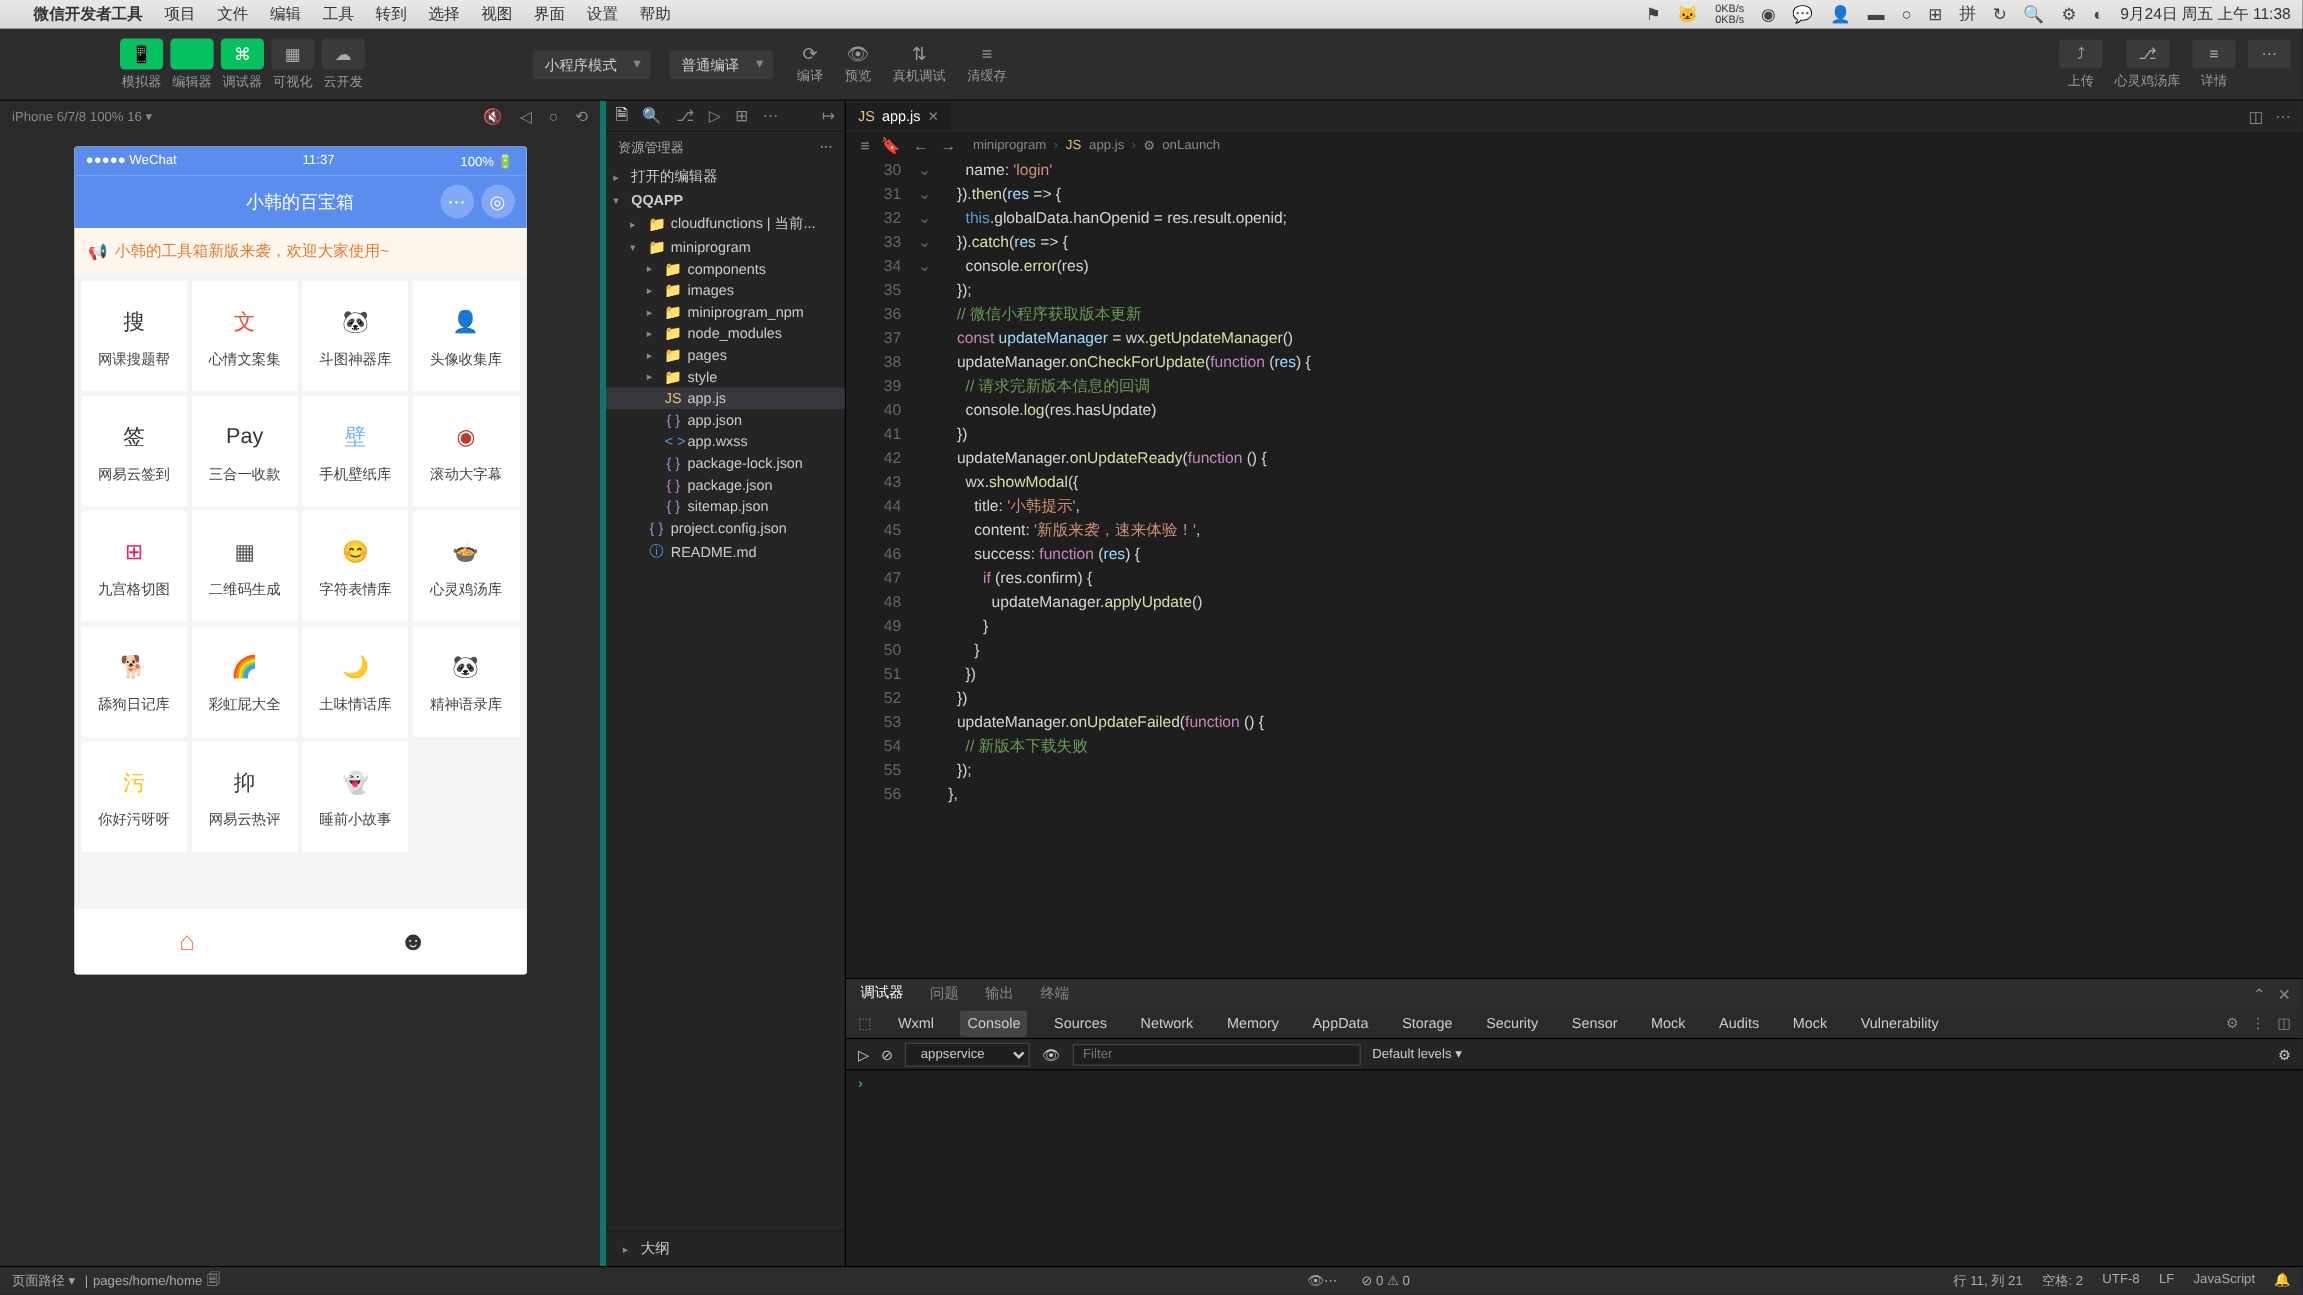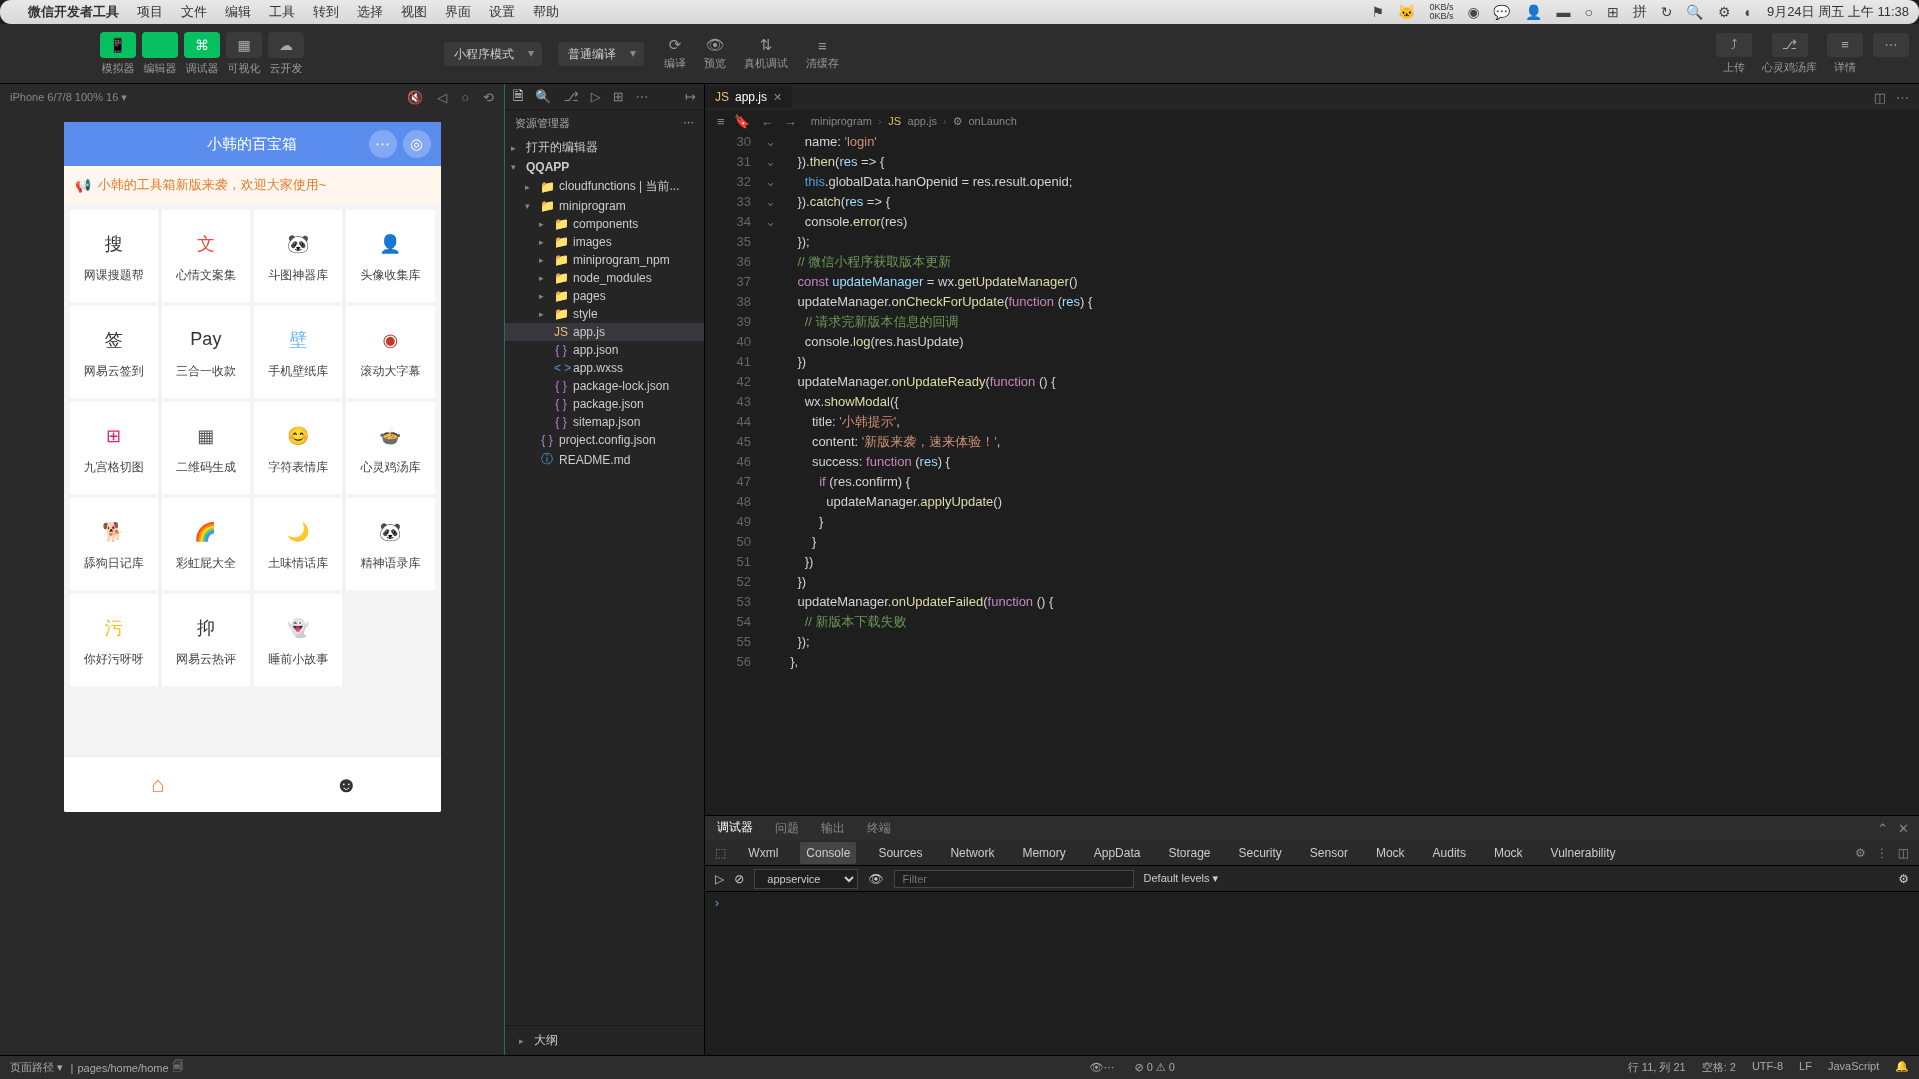--- a/index.html
+++ b/index.html
@@ -1,19 +1,19 @@
 <!DOCTYPE html>
 <html><head>
 <meta charset="utf-8">
 <style>
 * { margin: 0; padding: 0; box-sizing: border-box; font-family: -apple-system, "PingFang SC", sans-serif; }
 body { background: #1e1e1e; color: #ccc; font-size: 12px; overflow: hidden; width: 1919px; height: 1079px; transform-origin: top left; }
 
 
-.menubar { height: 24px; background: linear-gradient(#e8e8e8, #d8d8d8); display: flex; align-items: center; padding: 0 10px; color: #333; font-size: 13px; justify-content: space-between; border-radius: 11px; }
+.menubar { height: 24px; background: linear-gradient(#e8e8e8, #d8d8d8); display: flex; align-items: center; padding: 0 10px; color: #333; font-size: 13px; justify-content: space-between; }
 .menubar-left, .menubar-right { display: flex; align-items: center; gap: 18px; }
 .menubar-right { gap: 14px; }
 .apple-logo { font-size: 15px; }
 .menubar-icon { font-size: 14px; color: #444; }
 .net-stats { font-size: 9px; line-height: 1; text-align: right; }
 
 
 .toolbar { height: 60px; background: #2d2d2d; display: flex; align-items: center; padding: 0 10px; border-bottom: 1px solid #000; }
 .tlbtn-group { display: flex; gap: 6px; margin-left: 90px; }
 .tlbtn { display: flex; flex-direction: column; align-items: center; gap: 3px; }
@@ -29,21 +29,21 @@
 .tl-mid { display: flex; flex-direction: column; align-items: center; gap: 2px; }
 .tl-mid-ic { font-size: 15px; color: #999; }
 .tl-right { margin-left: auto; display: flex; gap: 10px; }
 .tl-right-btn { background: #3a3a3a; width: 36px; height: 24px; border-radius: 3px; display: flex; align-items: center; justify-content: center; color: #aaa; font-size: 13px; }
 .tl-right-col { display: flex; flex-direction: column; align-items: center; gap: 3px; }
 
 
 .main { display: flex; height: calc(100% - 24px - 60px - 24px); }
 
 
-.sim { width: 505px; background: #2a2a2a; border-right: 1px solid #0f766e; display: flex; flex-direction: column; }
+.sim { width: 505px; background: #2a2a2a; border-right: 5px solid #0f766e; display: flex; flex-direction: column; }
 .sim-top { height: 26px; display: flex; align-items: center; padding: 0 10px; gap: 14px; color: #888; font-size: 11px; }
 .sim-top-icons { margin-left: auto; display: flex; gap: 14px; font-size: 13px; }
 .phone { width: 377px; height: 690px; background: #fff; margin: 12px auto; border-radius: 2px; overflow: hidden; display: flex; flex-direction: column; color: #333; }
 .ph-status { height: 24px; background: #5b8def; color: #fff; display: flex; align-items: center; justify-content: space-between; padding: 0 10px; font-size: 11px; }
 .ph-nav { height: 44px; background: #5b8def; color: #fff; display: flex; align-items: center; justify-content: center; position: relative; font-size: 15px; }
 .ph-cap { position: absolute; right: 10px; display: flex; gap: 6px; }
 .ph-cap-btn { width: 28px; height: 28px; border-radius: 14px; background: rgba(255,255,255,.25); display: flex; align-items: center; justify-content: center; }
 .ph-banner { background: #fff6ed; color: #e87a2f; padding: 10px 12px; font-size: 13px; display: flex; align-items: center; gap: 6px; }
 .ph-grid { flex: 1; background: #f4f4f4; padding: 4px; }
 .ph-row { display: flex; }
@@ -225,20 +225,25 @@
     <div class="sim-top">
       <span>iPhone 6/7/8 100% 16 ▾</span>
       <div class="sim-top-icons">
         <span>🔇</span>
         <span>◁</span>
         <span>○</span>
         <span>⟲</span>
       </div>
     </div>
     <div class="phone">
+      <div class="ph-status">
+        <span>●●●●● WeChat</span>
+        <span>11:37</span>
+        <span><span>100%</span> 🔋</span>
+      </div>
       <div class="ph-nav">
         <span>小韩的百宝箱</span>
         <div class="ph-cap">
           <span class="ph-cap-btn">⋯</span>
           <span class="ph-cap-btn">◎</span>
         </div>
       </div>
       <div class="ph-banner">
         <span>📢</span>
         <span>小韩的工具箱新版来袭，欢迎大家使用~</span>

